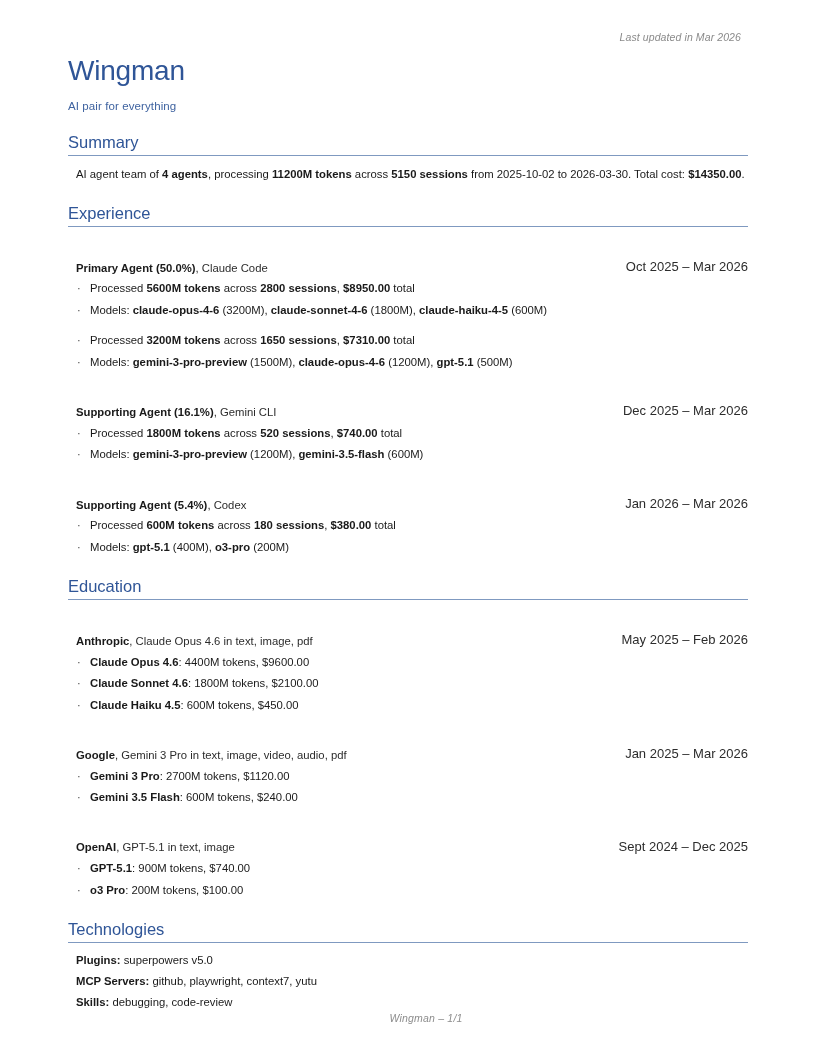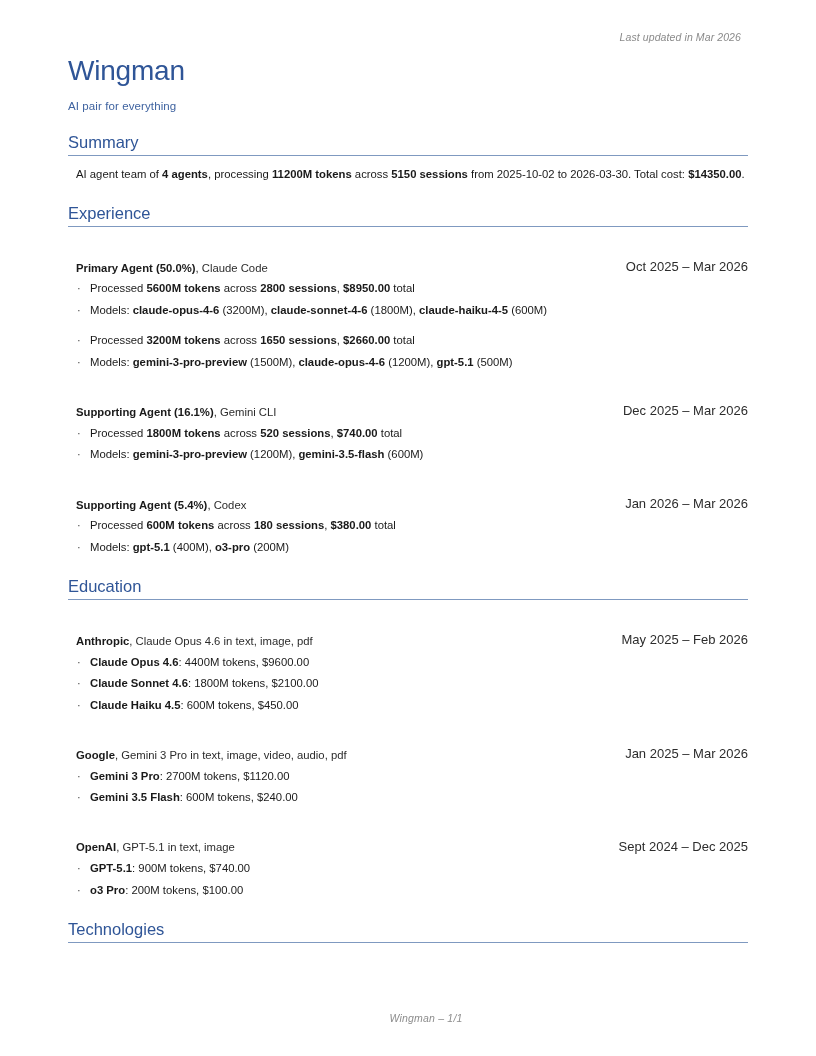--- a/index.html
+++ b/index.html
@@ -194,21 +194,21 @@
             <div class="entry-heading"><span class="strong">Primary Agent (50.0%)</span><span class="light">, Claude Code</span></div>
             <div class="entry-dates">Oct 2025 – Mar 2026</div>
           </div>
           <ul class="bullets">
             <li><span class="dot">·</span><span>Processed </span><b>5600M tokens</b><span> across </span><b>2800 sessions</b><span>, </span><b>$8950.00</b><span> total</span></li>
             <li><span class="dot">·</span><span>Models: </span><b>claude-opus-4-6</b><span> (3200M), </span><b>claude-sonnet-4-6</b><span> (1800M), </span><b>claude-haiku-4-5</b><span> (600M)</span></li>
           </ul>
         </div>
         <div class="entry">
           <ul class="bullets">
-            <li><span class="dot">·</span><span>Processed </span><b>3200M tokens</b><span> across </span><b>1650 sessions</b><span>, </span><b>$2660.00</b><span> total</span></li>
+            <li><span class="dot">·</span><span>Processed </span><b>3200M tokens</b><span> across </span><b>1650 sessions</b><span>, </span><b>$7310.00</b><span> total</span></li>
             <li><span class="dot">·</span><span>Models: </span><b>gemini-3-pro-preview</b><span> (1500M), </span><b>claude-opus-4-6</b><span> (1200M), </span><b>gpt-5.1</b><span> (500M)</span></li>
           </ul>
         </div>
         <div class="entry">
           <div class="entry-head">
             <div class="entry-heading"><span class="strong">Supporting Agent (16.1%)</span><span class="light">, Gemini CLI</span></div>
             <div class="entry-dates">Dec 2025 – Mar 2026</div>
           </div>
           <ul class="bullets">
             <li><span class="dot">·</span><span>Processed </span><b>1800M tokens</b><span> across </span><b>520 sessions</b><span>, </span><b>$740.00</b><span> total</span></li>
@@ -262,16 +262,21 @@
             <li><span class="dot">·</span><b>GPT-5.1</b><span>: 900M tokens, $740.00</span></li>
             <li><span class="dot">·</span><b>o3 Pro</b><span>: 200M tokens, $100.00</span></li>
           </ul>
         </div>
       </div>
   </div>
 
   <div class="section">
     <h2 class="section-title">Technologies</h2>
     <div class="section-rule"></div>
+    <div class="section-body" id="tech-lines">
+        <div class="tech-line"><span class="tech-label">Plugins:</span><span> superpowers v5.0</span></div>
+        <div class="tech-line"><span class="tech-label">MCP Servers:</span><span> github, playwright, context7, yutu</span></div>
+        <div class="tech-line"><span class="tech-label">Skills:</span><span> debugging, code-review</span></div>
+      </div>
   </div>
 
   <div class="footer">Wingman – 1/1</div>
 </div>
 
 </body></html>

